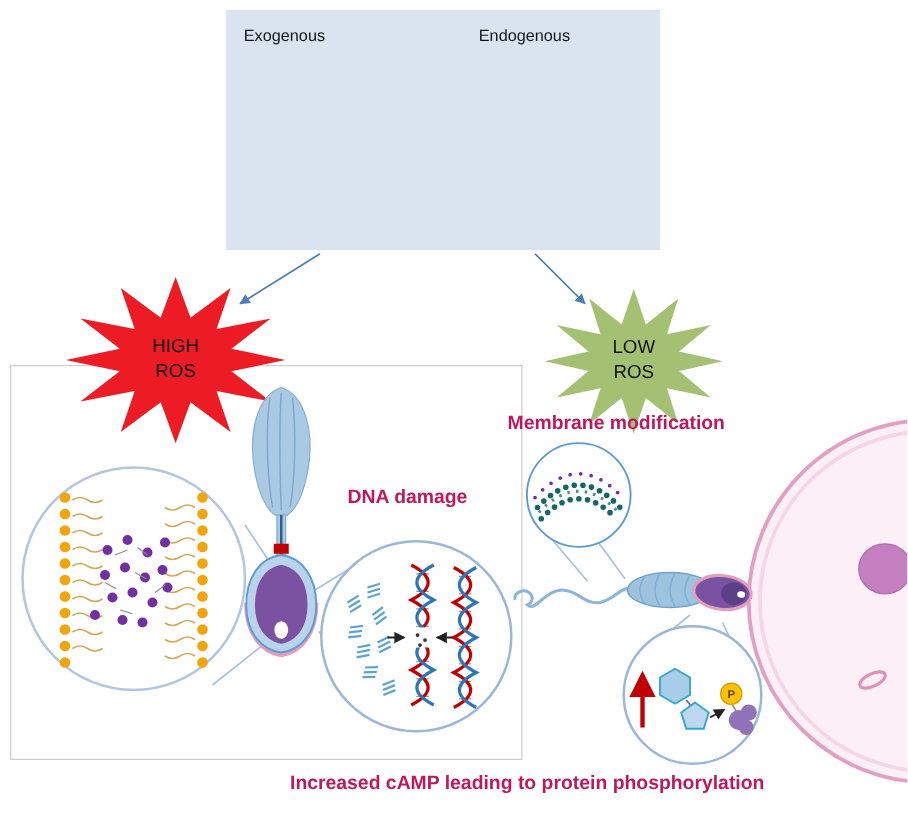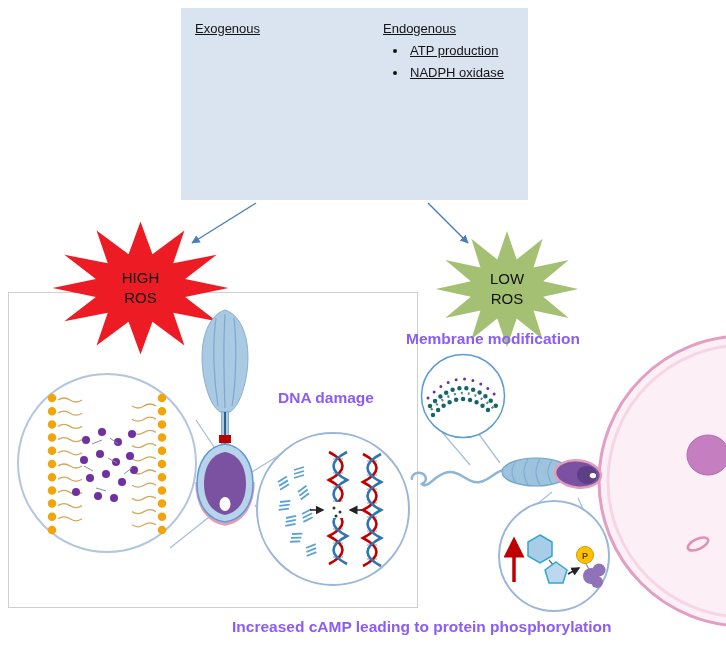--- a/index.html
+++ b/index.html
@@ -5,41 +5,41 @@
   html,body{margin:0;padding:0;background:#ffffff;}
   #stage{
     position:relative;width:726px;height:654px;overflow:hidden;
     font-family:"Liberation Sans",sans-serif;background:#ffffff;
   }
   .abs{position:absolute;}
   
   #causes-box{
     left:181px;top:8px;width:347px;height:192px;
     background:#dae3f0;box-sizing:border-box;padding:10px 0 8px 14px;
-    display:flex;font-size:13px;color:#141414;text-decoration:underline;
+    display:flex;font-size:13px;color:#141414;
   }
   .cause-col{box-sizing:border-box;}
   .cause-col.c1{width:188px;}
   .cause-col.c2{flex:1;}
   .cause-title{line-height:21px;}
   .cause-list{margin:1px 0 0 0;padding-left:25px;list-style:disc;}
   .cause-list li{line-height:21.5px;padding-left:2px;}
   
   #left-panel{
     left:8px;top:292px;width:410px;height:316px;
     background:#ffffff;border:1px solid #cfcfcf;box-sizing:border-box;
   }
   
   .burst{pointer-events:none;}
   .burst-text{
     position:absolute;left:50%;top:50%;transform:translate(-50%,-50%);
     text-align:center;font-size:15px;line-height:1.35;color:#111111;
   }
   
-  .dlabel{font-weight:bold;font-size:15.5px;color:#8b5cf6;white-space:nowrap;}
+  .dlabel{font-weight:bold;font-size:15.5px;color:#be185d;white-space:nowrap;}
   svg{display:block;}
 </style>
 </head>
 <body>
 
 <div id="stage">
 
   <div id="left-panel" class="abs"></div>
 
   <svg class="abs" style="left:592px;top:332px;" width="134" height="298" viewBox="0 0 134 298">
@@ -273,20 +273,16 @@
   <div class="abs dlabel" style="left:278px;top:389px;">DNA damage</div>
   <div class="abs dlabel" style="left:406px;top:330px;">Membrane modification</div>
   <div class="abs dlabel" style="left:232px;top:618px;">Increased cAMP leading to protein phosphorylation</div>
 
   <div id="causes-box" class="abs">
     <div class="cause-col c1">
       <div class="cause-title">Exogenous</div>
     </div>
     <div class="cause-col c2">
       <div class="cause-title">Endogenous</div>
-      <ul class="cause-list">
-        <li>ATP production</li>
-        <li>NADPH oxidase</li>
-      </ul>
     </div>
   </div>
 
 </div>
 
 </body></html>

